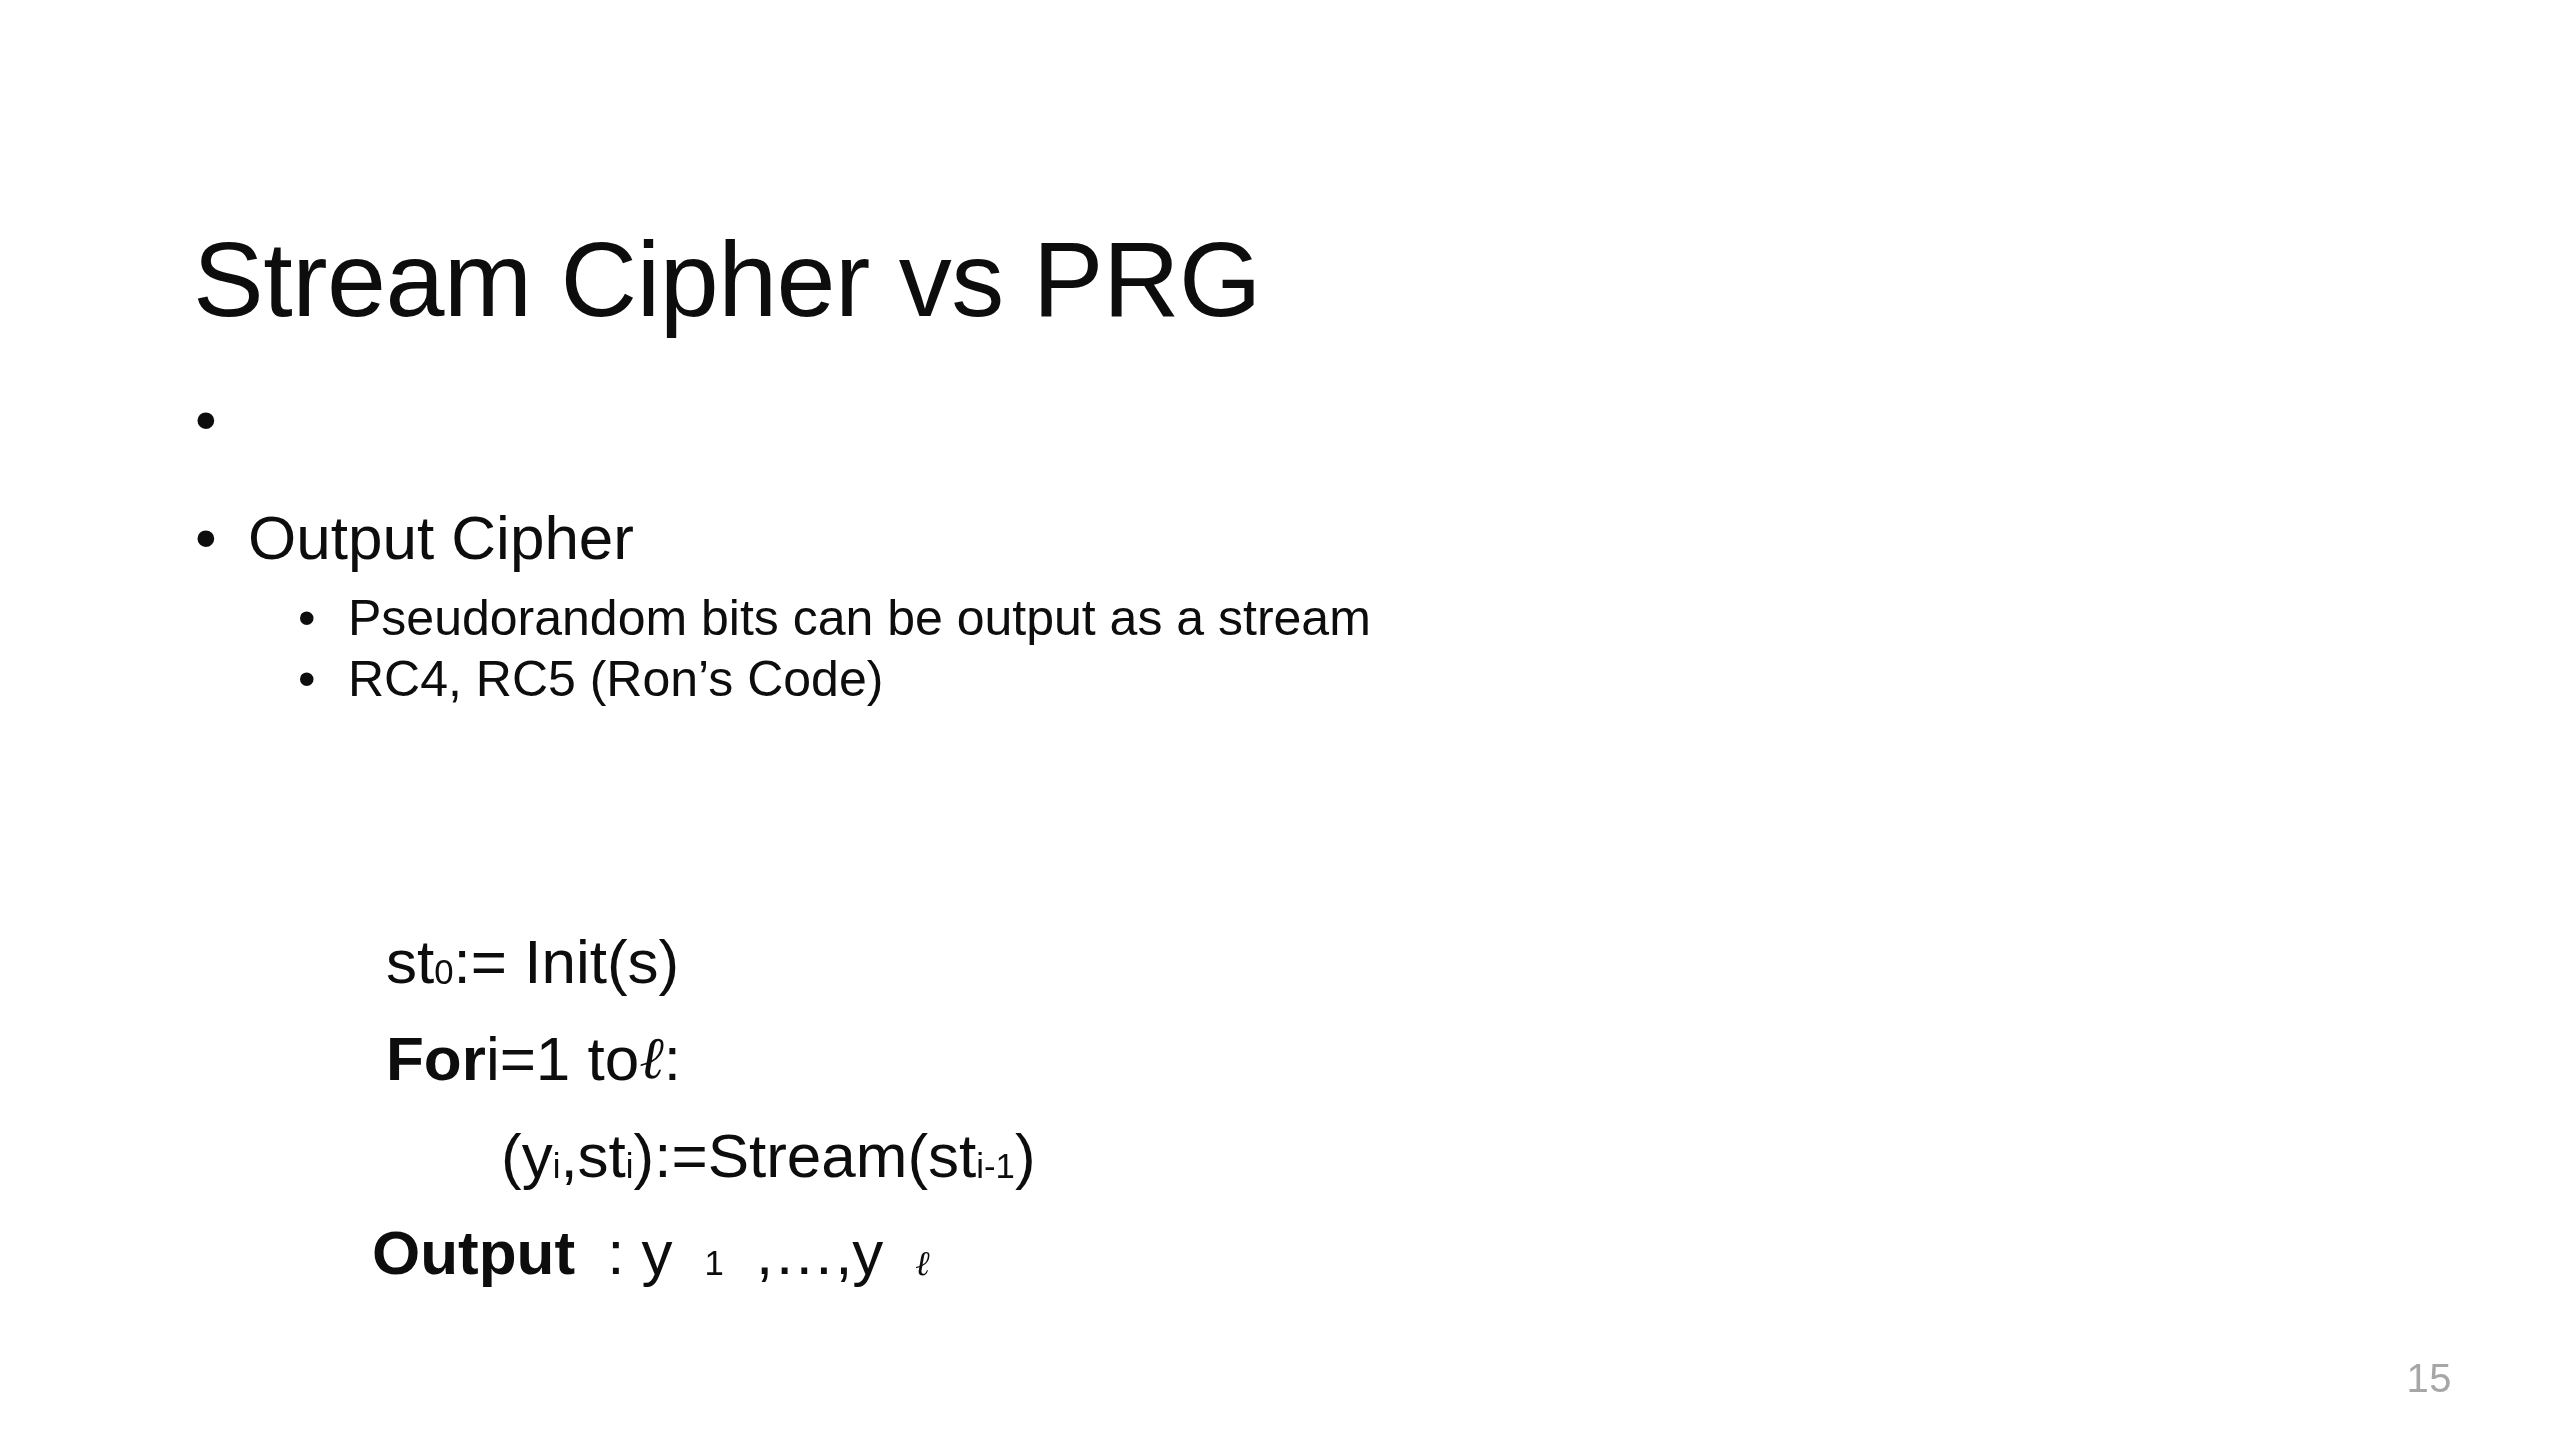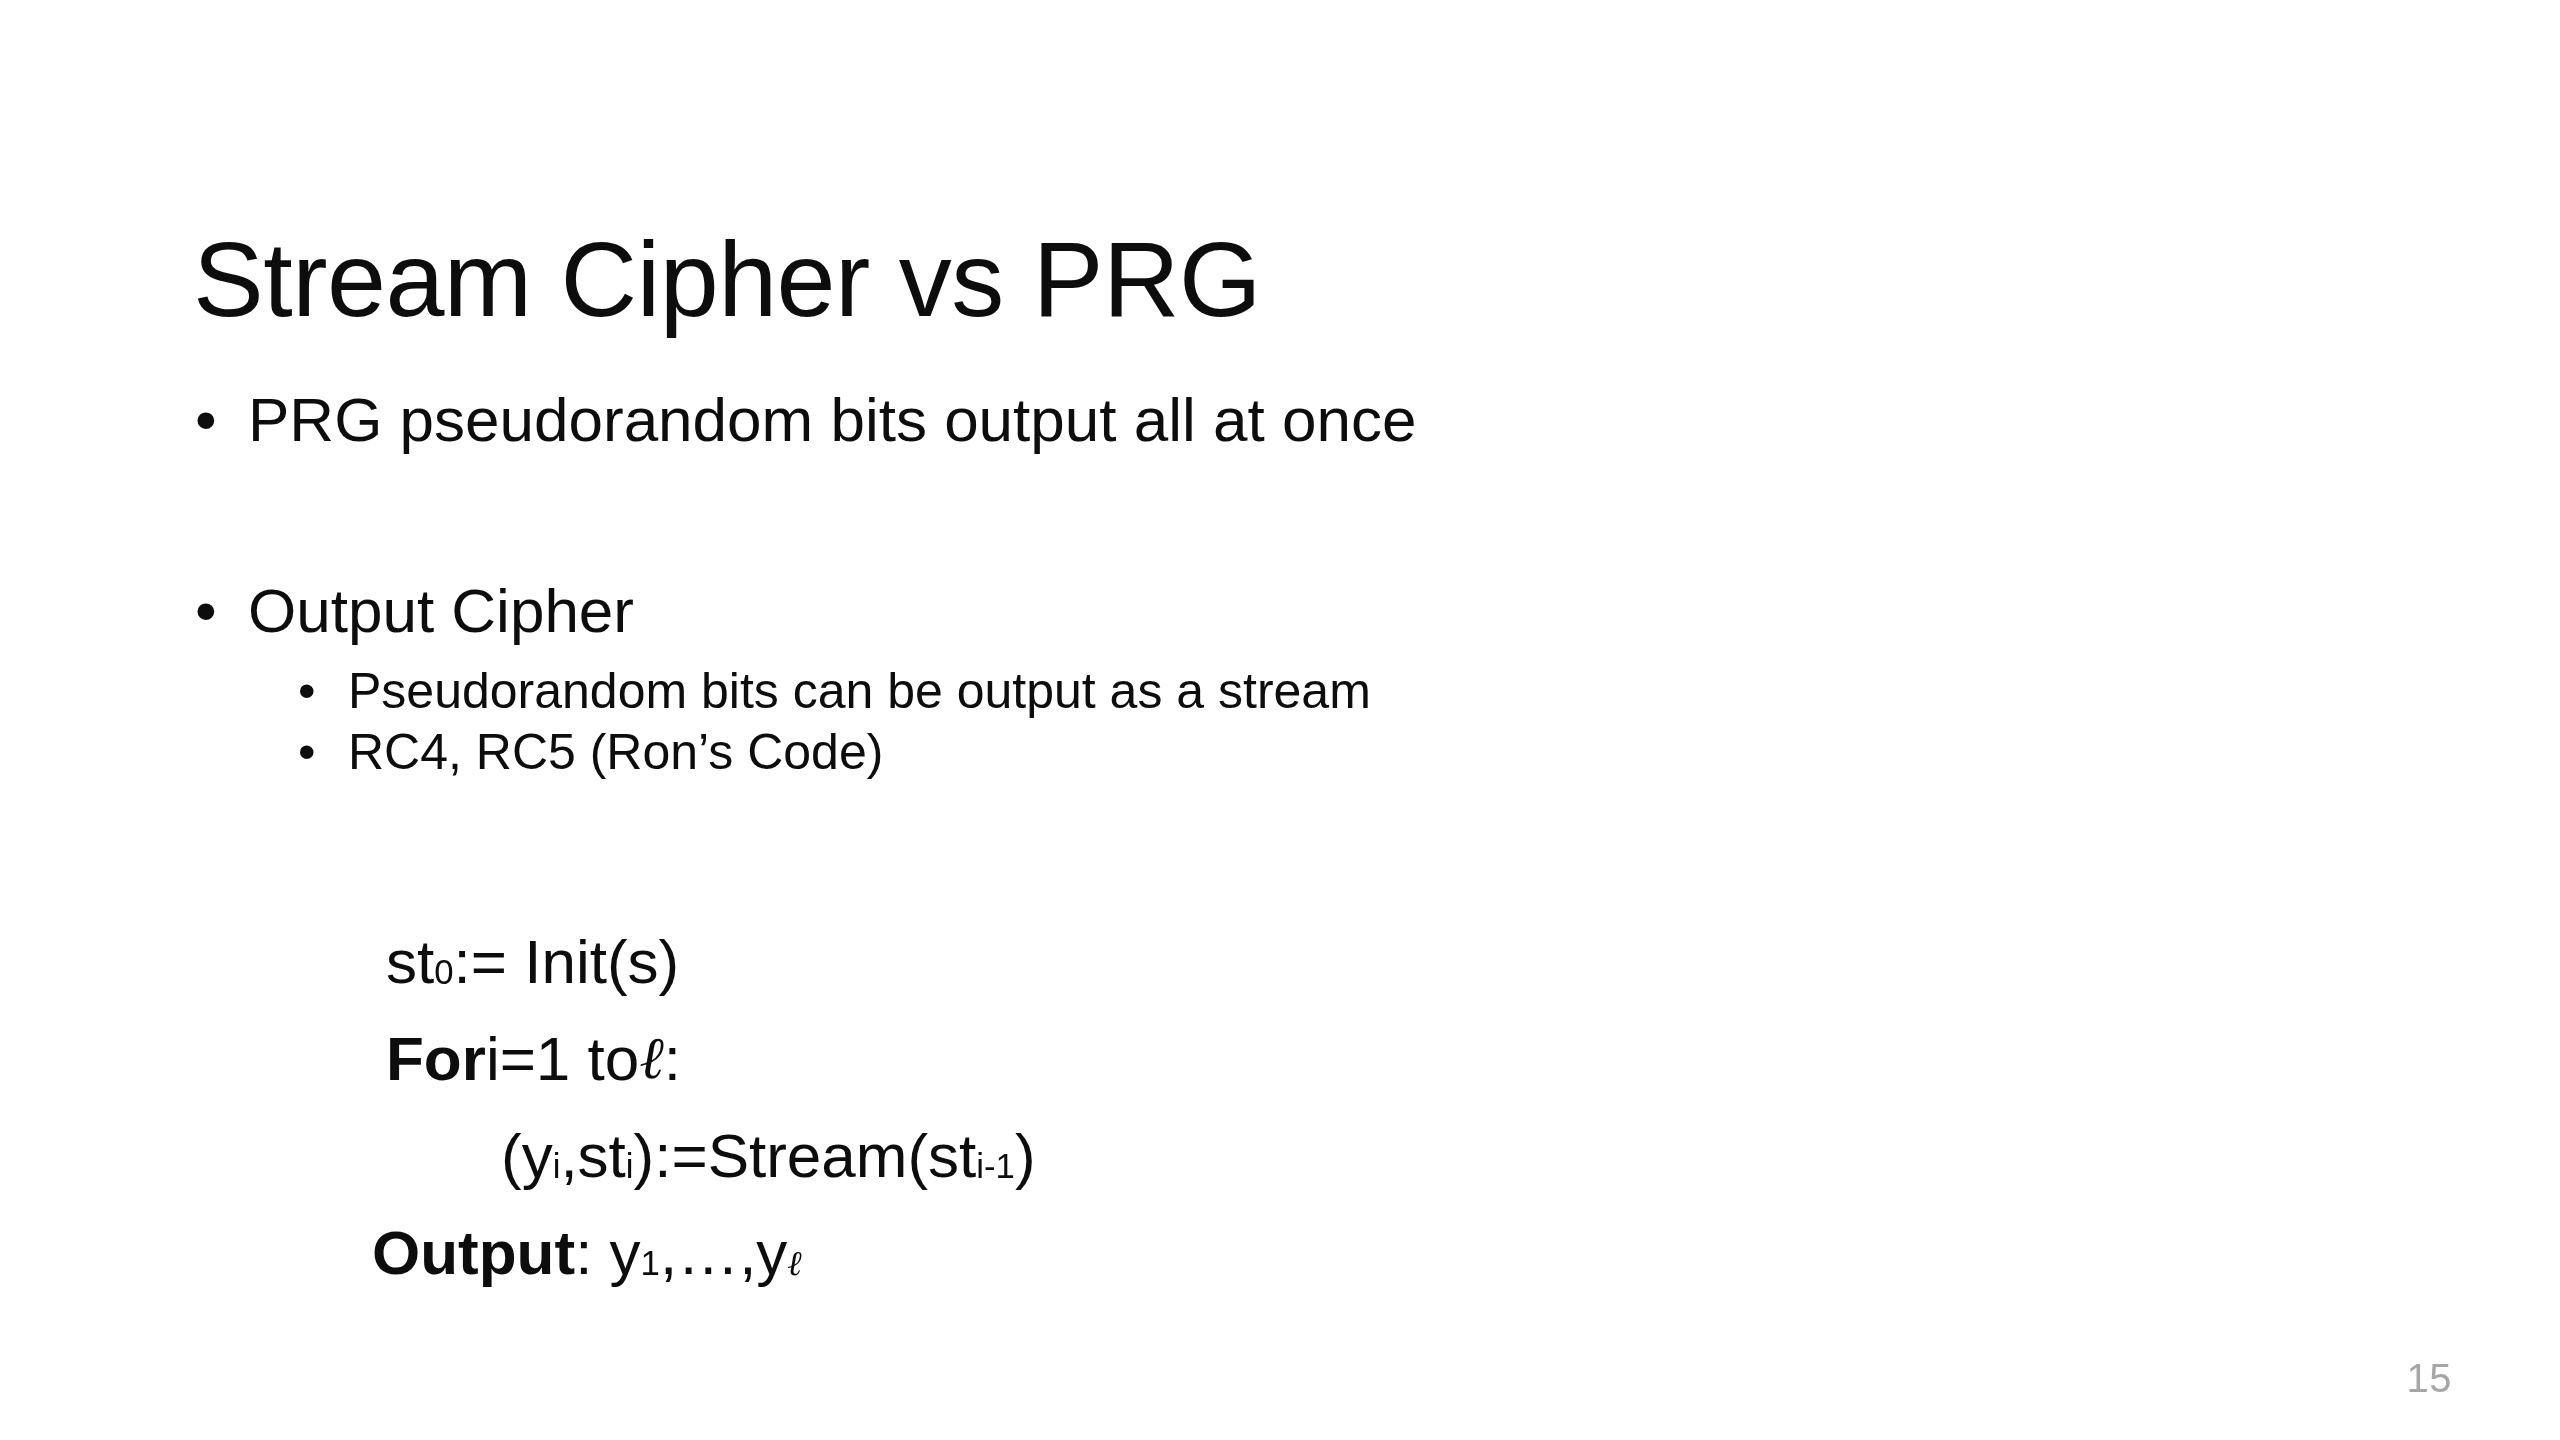--- a/index.html
+++ b/index.html
@@ -89,21 +89,21 @@
   }
   .code-line {
     white-space: nowrap;
     margin: 0;
     height: 97px;
     display: flex;
     align-items: center;
   }
   .ind-1 { padding-left: 192px; }
   .ind-2 { padding-left: 307px; }
-  .ind-3 { padding-left: 178px; }
+  .ind-3 { padding-left: 178px; gap: 32px; }
   .kw { font-weight: 700; }
   sub {
     font-size: 0.56em;
     vertical-align: baseline;
     position: relative;
     top: 0.30em;
     line-height: 0;
   }
   .ell {
     font-family: "DejaVu Serif", serif;
@@ -126,21 +126,20 @@
 <body>
 
 <div id="slide">
 
   <h1 id="slide-title">Stream Cipher vs PRG</h1>
 
   <div id="body">
 
     <div class="bullet-l1">
       <span class="marker">•</span>
-      <span>PRG pseudorandom bits output all at once</span>
     </div>
 
     <div class="gap-lg"></div>
 
     <div class="bullet-l1">
       <span class="marker">•</span>
       <span>Output Cipher</span>
     </div>
 
     <div class="gap-sm"></div>

